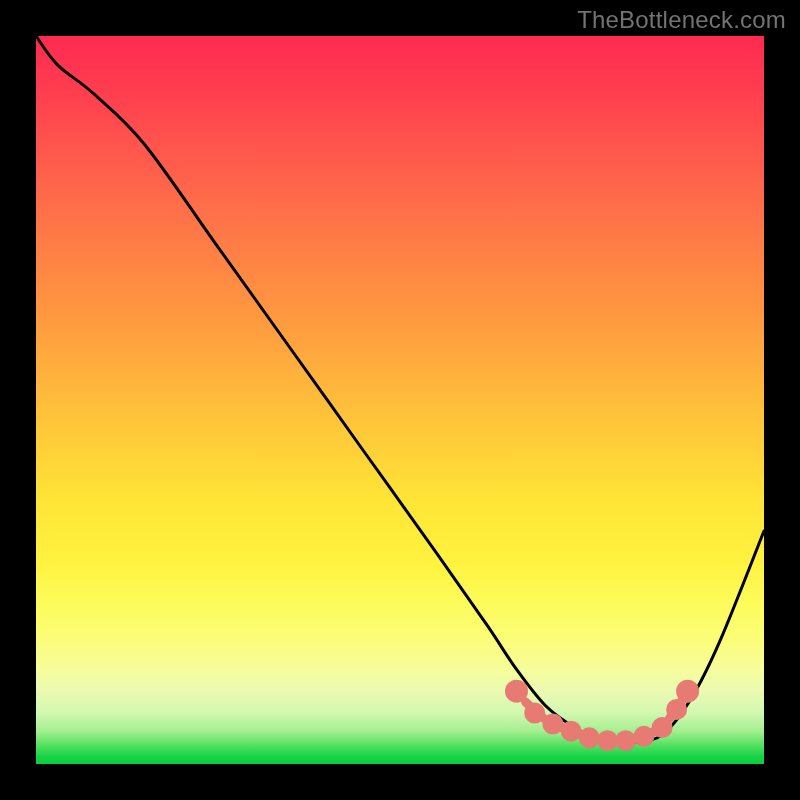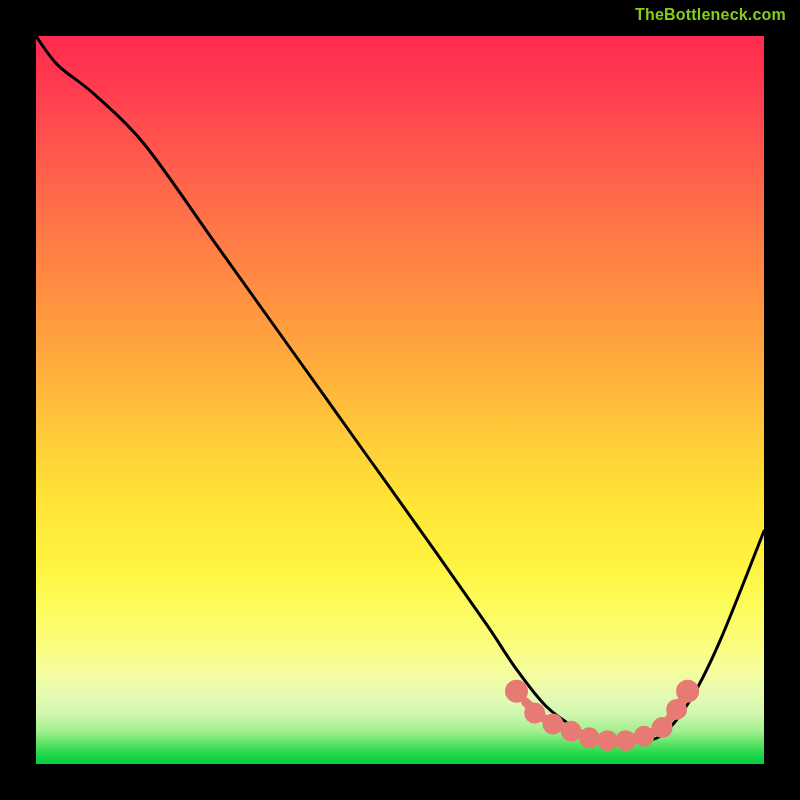--- a/index.html
+++ b/index.html
@@ -8,25 +8,24 @@
     position: relative;
     width: 800px;
     height: 800px;
     background: #000;
   }
   .watermark {
     position: absolute;
     top: 6px;
     right: 14px;
     font-family: Arial, Helvetica, sans-serif;
-    font-size: 16px;
-    color: #84cc16;
+    font-size: 24px;
+    color: #737373;
     letter-spacing: 0.2px;
     z-index: 10;
-    font-weight: bold;
   }
   .plot {
     position: absolute;
     left: 36px;
     top: 36px;
     width: 728px;
     height: 728px;
   }
   .gradient {
     position: absolute;

